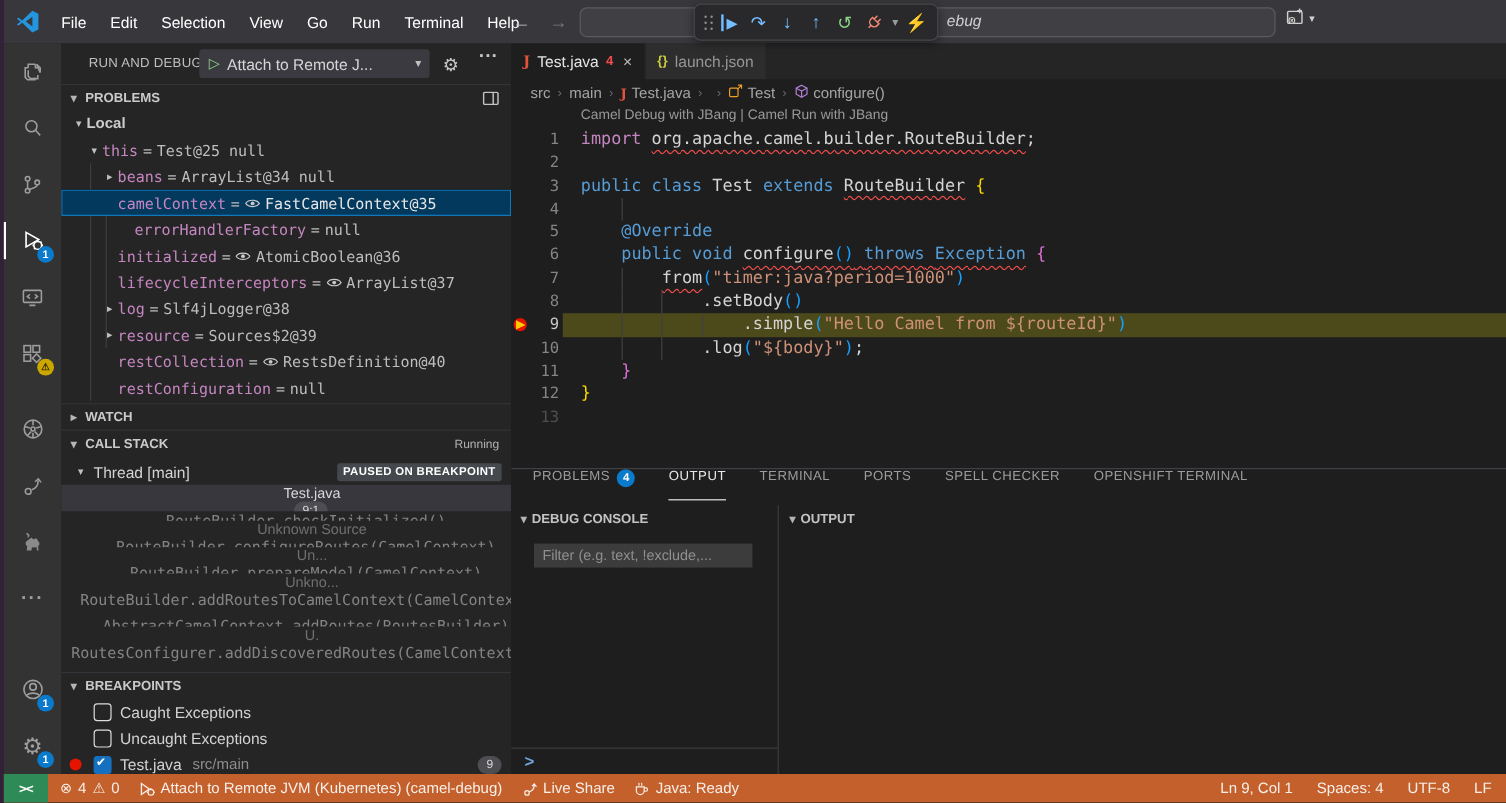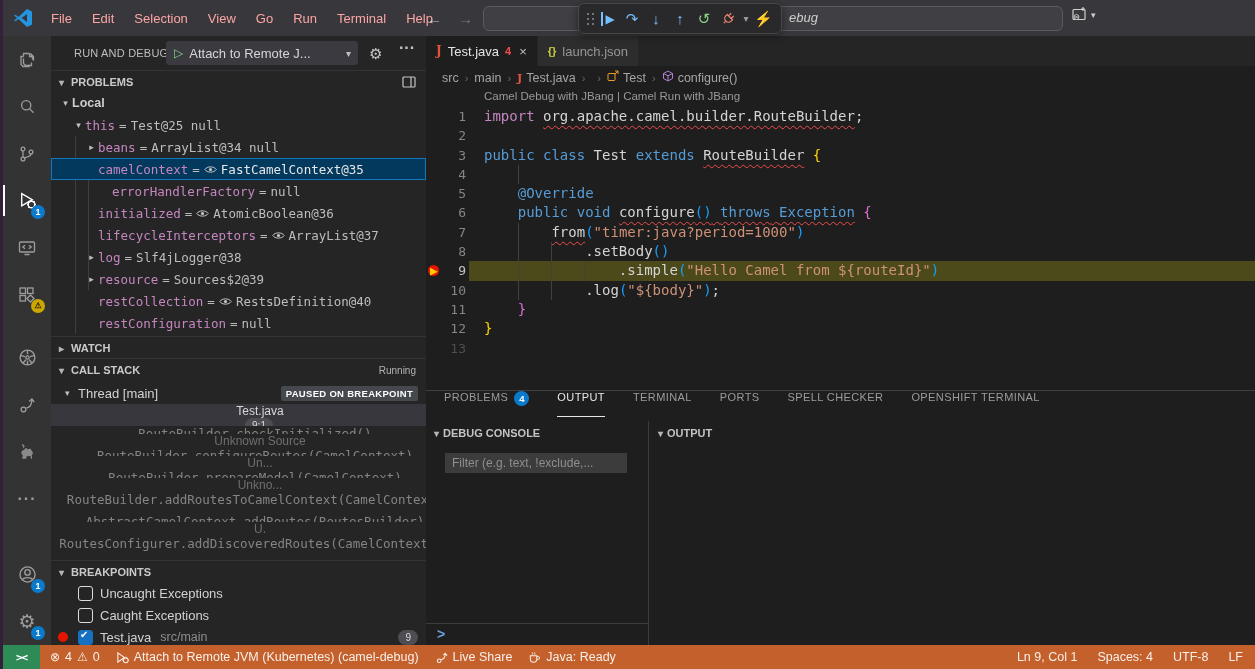--- a/index.html
+++ b/index.html
@@ -6,21 +6,21 @@
   #root{position:relative;width:1255px;height:669px;background:#1e1e1e;overflow:hidden;
         font-family:"Liberation Sans",sans-serif;color:#cccccc;-webkit-font-smoothing:antialiased;}
 
   
   .desktop-strip{position:absolute;left:0;top:0;width:3px;height:669px;background:#35203a;z-index:30;}
 
   
   .titlebar{position:absolute;left:3px;top:0;right:0;height:36px;background:#38383c;z-index:20;}
   .vscode-logo{position:absolute;left:10px;top:8px;}
   .menus{position:absolute;left:38px;top:0;height:36px;display:flex;align-items:center;}
-  .menu-item{padding:4px 10px;font-size:13px;color:#fca5a5;border-radius:4px;}
+  .menu-item{padding:4px 10px;font-size:13px;color:#ffffff;border-radius:4px;}
   .nav{position:absolute;left:424px;top:0;height:36px;display:flex;align-items:center;gap:16px;font-size:15px;}
   .nav .fwd{color:#79797c;}
   .cmd-center{position:absolute;left:480px;top:6px;width:578px;height:23px;background:#3f3f44;
               border:1px solid #5a5a5f;border-radius:6px;font-size:13px;color:#cfcfcf;}
   .cmd-text{position:absolute;left:305px;top:3px;font-style:italic;}
   .debug-toolbar{position:absolute;left:575px;top:3px;height:29px;background:#29292b;border:1px solid #47474a;
                  border-radius:6px;display:flex;align-items:center;padding:0 5px;box-shadow:0 2px 8px rgba(0,0,0,.45);}
   .dtb-btn{width:24px;height:26px;display:flex;align-items:center;justify-content:center;font-size:15px;}
   .dtb-btn.blue{color:#75beff;} .dtb-btn.green{color:#89d185;} .dtb-btn.red{color:#f48771;}
   .dtb-btn.yellow{color:#f5c518;} .dtb-btn.gray{color:#9a9a9a;font-size:10px;width:12px;}
@@ -467,25 +467,25 @@
         </div>
       </div>
 
     <div class="sec-h" style="top:524px">
       <span class="chev">▾</span>
       <span>BREAKPOINTS</span>
     </div>
     <div id="bp-rows">
         <div class="bp-row" style="position: relative;">
           <span class="cb"></span>
-          <span>Uncaught Exceptions</span>
+          <span>Caught Exceptions</span>
         </div>
         <div class="bp-row" style="position: relative;">
           <span class="cb"></span>
-          <span>Caught Exceptions</span>
+          <span>Uncaught Exceptions</span>
         </div>
         <div class="bp-row" style="position: relative;">
           <span class="bp-dot"></span>
           <span class="cb checked"></span>
           <span>Test.java</span>
           <span class="bp-detail">src/main</span>
           <span class="pill">9</span>
         </div>
       </div>
   </div>

